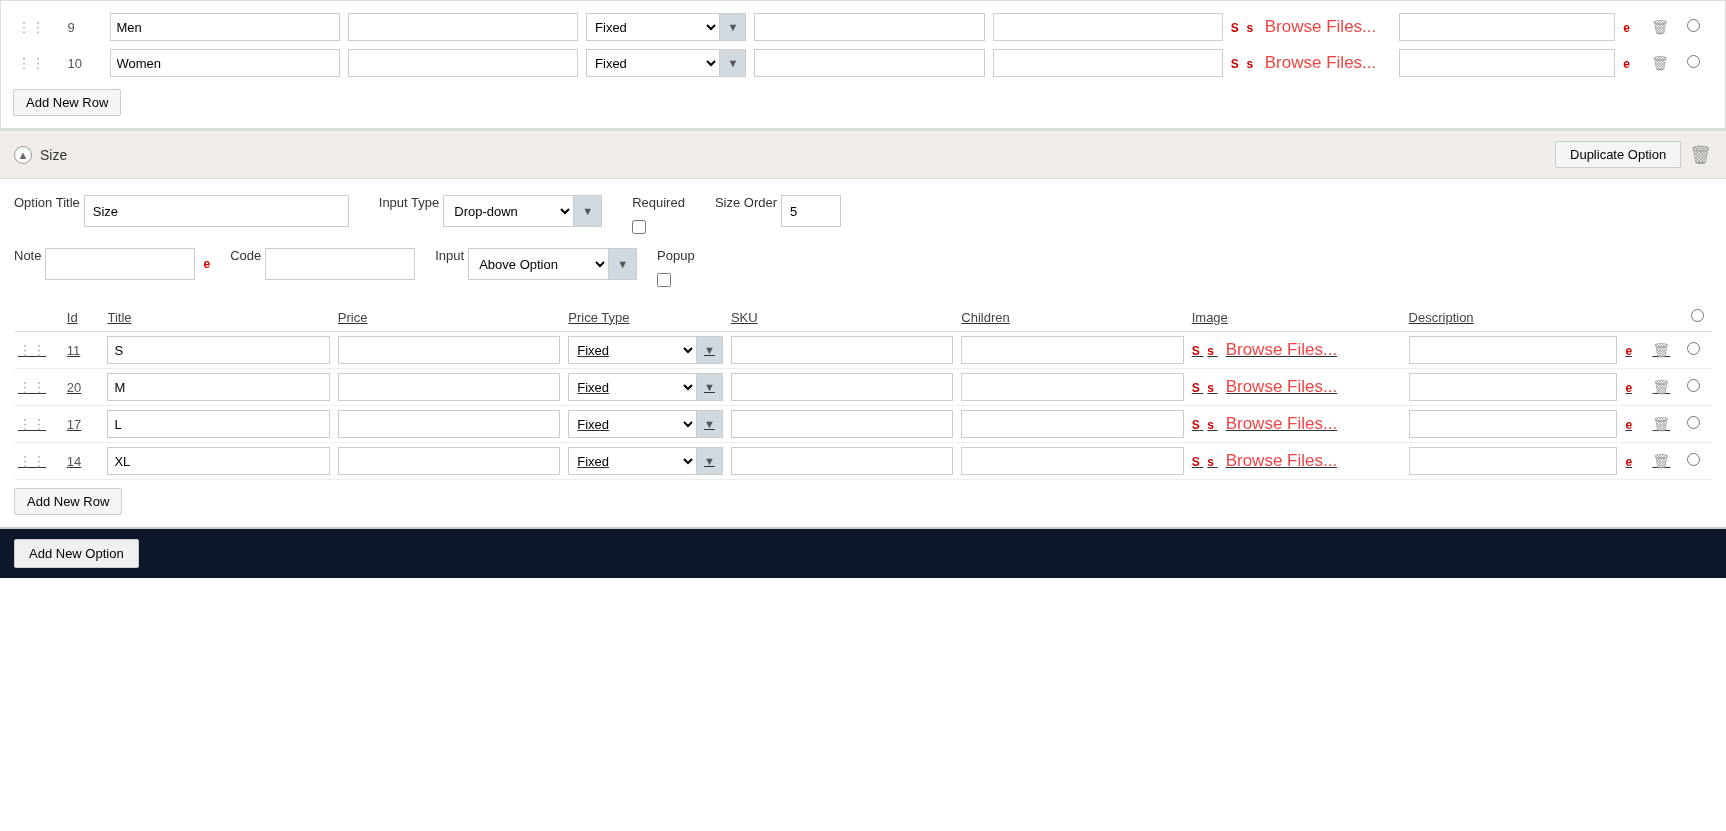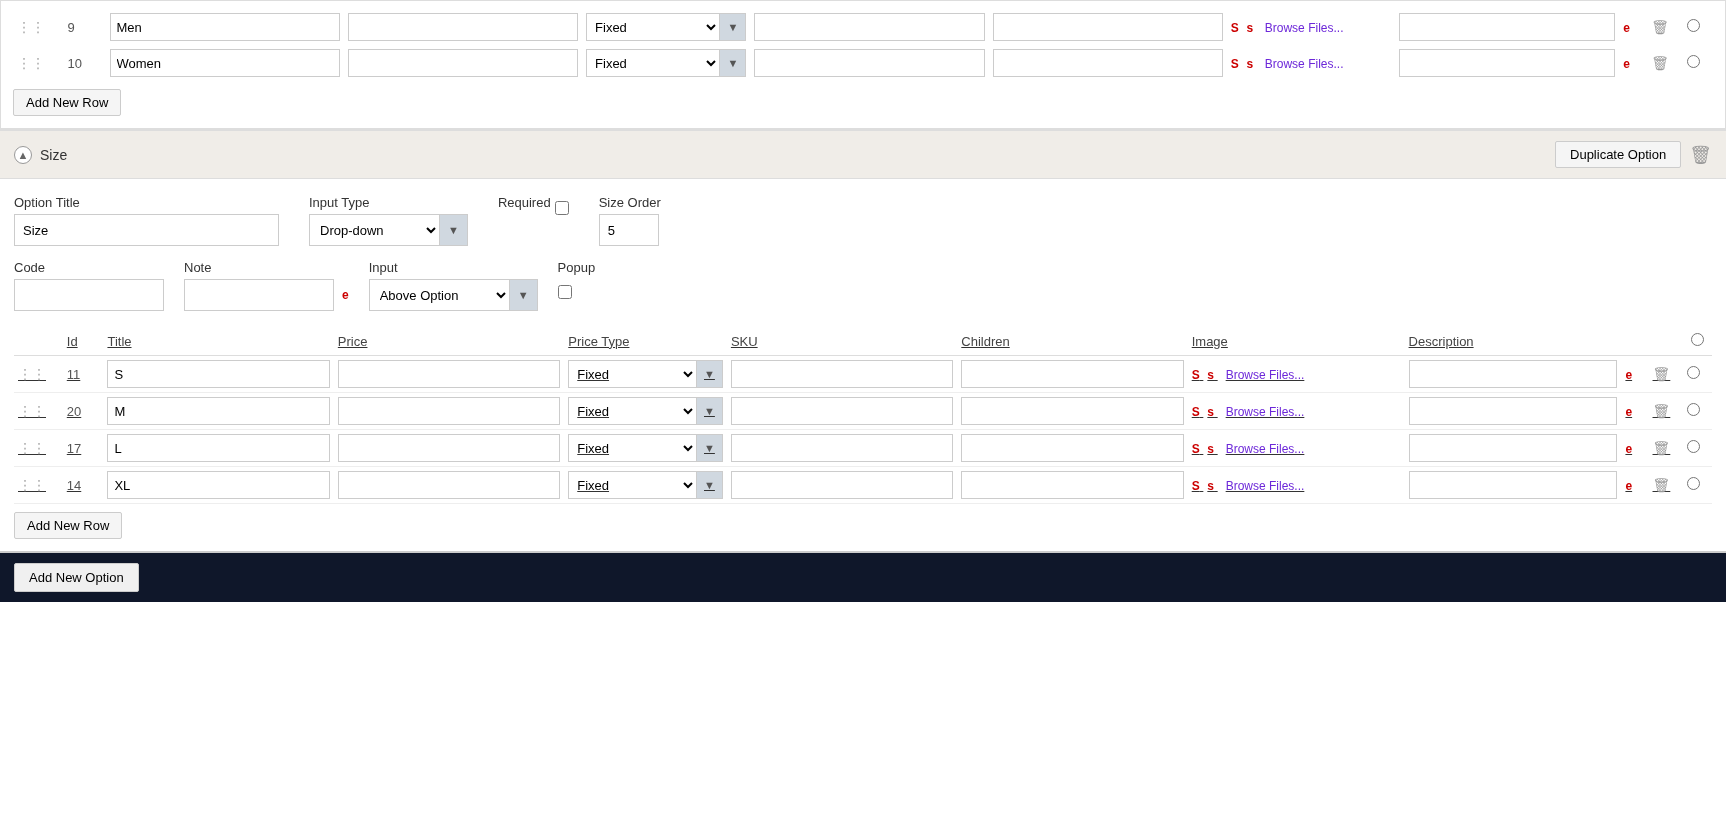--- a/index.html
+++ b/index.html
@@ -14,45 +14,45 @@
     .row-table input[type="text"] { width: 100%; border: 1px solid #ccc; padding: 4px 6px; font-size: 13px; height: 28px; }
     .row-table select { border: 1px solid #ccc; padding: 3px 4px; font-size: 13px; height: 28px; background: #fff; }
 
     .select-with-arrow { display: flex; align-items: center; }
     .select-with-arrow select { flex: 1; height: 28px; border: 1px solid #ccc; background: #fff; padding: 3px 4px; font-size: 13px; border-right: none; }
     .select-with-arrow .arr-btn { border: 1px solid #ccc; background: #d0d8e0; height: 28px; padding: 0 7px; cursor: pointer; display: flex; align-items: center; font-size: 11px; color: #555; }
 
     .drag-handle { color: #aaa; cursor: grab; font-size: 14px; width: 16px; }
     .id-cell { color: #555; width: 30px; text-align: left; }
     .s-link { color: #c00; font-size: 12px; font-weight: bold; cursor: pointer; }
-    .browse-btn { color: #6d28d9; font-size: 12px; cursor: pointer; white-space: nowrap; }
+    .browse-btn { color: #ef4444; font-size: 17px; cursor: pointer; white-space: nowrap; }
     .e-link { color: #c00; font-size: 12px; font-weight: bold; cursor: pointer; }
     .delete-icon { color: #999; cursor: pointer; font-size: 14px; }
     .radio-cell input[type="radio"] { cursor: pointer; }
 
     .add-row-btn { border: 1px solid #ccc; background: #f5f5f5; padding: 5px 12px; font-size: 13px; cursor: pointer; margin-top: 8px; border-radius: 2px; }
 
     
     .section-header { background: #f0ede8; border-top: 1px solid #ddd; border-bottom: 1px solid #ddd; padding: 10px 14px; display: flex; align-items: center; justify-content: space-between; }
     .section-title { display: flex; align-items: center; gap: 8px; font-size: 14px; font-weight: normal; color: #333; }
     .collapse-icon { width: 18px; height: 18px; border: 1px solid #999; border-radius: 50%; display: flex; align-items: center; justify-content: center; font-size: 11px; color: #666; cursor: pointer; background: #fff; }
     .section-header-actions { display: flex; gap: 8px; align-items: center; }
     .duplicate-btn { border: 1px solid #ccc; background: #f5f5f5; padding: 5px 14px; font-size: 13px; cursor: pointer; border-radius: 2px; }
     .section-delete-icon { color: #999; cursor: pointer; font-size: 18px; }
 
     
     .option-config { padding: 16px 14px 8px; background: #fff; }
     .config-row1 { display: flex; align-items: flex-start; gap: 30px; margin-bottom: 14px; }
-    .field-group { display: flex; flex-direction: column; gap: 4px; }
+    .field-group { display: flex; flex-direction: row; gap: 4px; }
     .field-label { font-size: 13px; color: #333; font-weight: normal; }
     .option-title-input { width: 265px; height: 32px; border: 1px solid #ccc; padding: 4px 8px; font-size: 13px; }
     .input-type-select { display: flex; align-items: center; }
     .input-type-select select { width: 130px; height: 32px; border: 1px solid #ccc; border-right: none; background: #fff; padding: 4px 6px; font-size: 13px; }
     .input-type-select .arr-btn2 { border: 1px solid #ccc; background: #d0d8e0; height: 32px; padding: 0 8px; cursor: pointer; display: flex; align-items: center; font-size: 11px; color: #555; }
-    .required-group { display: flex; flex-direction: row; gap: 4px; align-items: flex-start; }
+    .required-group { display: flex; flex-direction: column; gap: 4px; align-items: flex-start; }
     .required-group input[type="checkbox"] { margin-top: 6px; width: 14px; height: 14px; cursor: pointer; }
     .sort-input { width: 60px; height: 32px; border: 1px solid #ccc; padding: 4px 8px; font-size: 13px; }
 
     .config-row2 { display: flex; align-items: flex-start; gap: 20px; margin-bottom: 8px; }
     .note-input { width: 150px; height: 32px; border: 1px solid #ccc; padding: 4px 8px; font-size: 13px; }
     .code-input { width: 150px; height: 32px; border: 1px solid #ccc; padding: 4px 8px; font-size: 13px; }
     .layout-select { display: flex; align-items: center; }
     .layout-select select { width: 140px; height: 32px; border: 1px solid #ccc; border-right: none; background: #fff; padding: 4px 6px; font-size: 13px; }
     .layout-select .arr-btn3 { border: 1px solid #ccc; background: #d0d8e0; height: 32px; padding: 0 8px; cursor: pointer; display: flex; align-items: center; font-size: 11px; color: #555; }
     .popup-group { display: flex; flex-direction: column; gap: 4px; align-items: flex-start; }
@@ -166,29 +166,29 @@
       <input type="checkbox" style="">
     </div>
     <div class="field-group">
       <label class="field-label">Size Order</label>
       <input type="text" class="sort-input" value="5" style="">
     </div>
   </div>
 
   <div class="config-row2">
     <div class="field-group">
-      <label class="field-label">Code</label>
-      <input type="text" class="code-input" value="" style="">
-    </div>
-    <div class="field-group">
       <label class="field-label">Note</label>
       <div style="display:flex;align-items:center;gap:4px;">
         <input type="text" class="note-input" value="" style="">
         <span class="inline-e">e</span>
       </div>
+    </div>
+    <div class="field-group">
+      <label class="field-label">Code</label>
+      <input type="text" class="code-input" value="" style="">
     </div>
     <div class="field-group">
       <label class="field-label">Input</label>
       <div class="layout-select">
         <select><option>Above Option</option></select>
         <div class="arr-btn3">▼</div>
       </div>
     </div>
     <div class="popup-group field-group">
       <label class="field-label">Popup</label>

